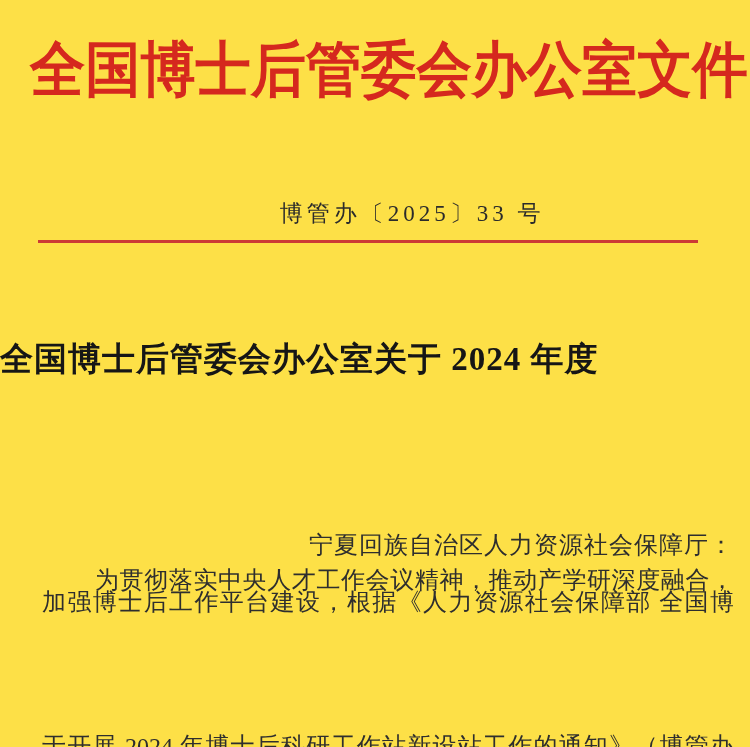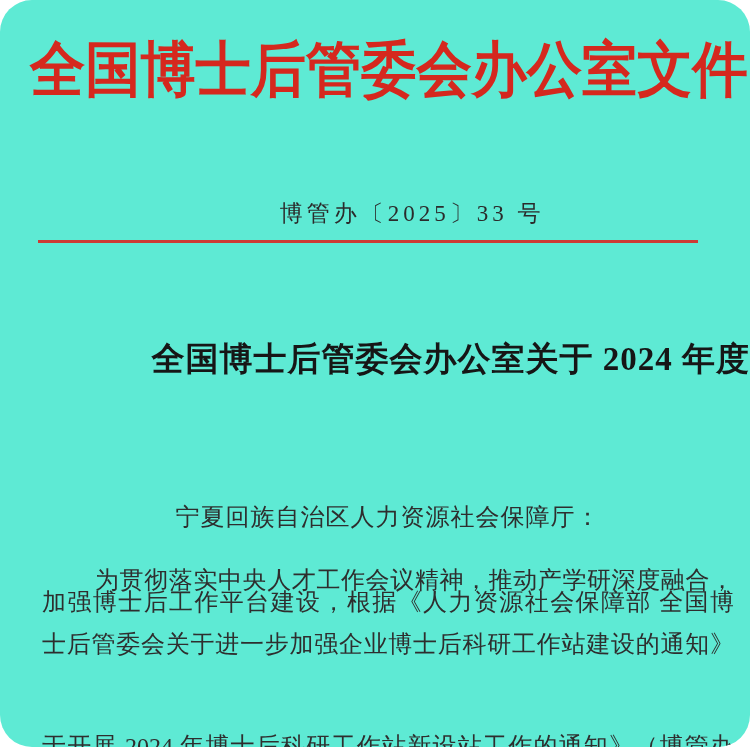--- a/index.html
+++ b/index.html
@@ -4,24 +4,23 @@
 <style>
   html, body {
     margin: 0;
     padding: 0;
     background: #ffffff;
   }
   .page {
     position: relative;
     width: 750px;
     height: 747px;
-    background: #5eead4;
+    background: #fde047;
     overflow: hidden;
     font-family: "Liberation Serif", "DejaVu Serif", serif;
-    border-radius: 32px;
   }
   
   .red-header {
     position: absolute;
     top: 36px;
     left: 0;
     width: 750px;
     text-align: center;
     font-size: 60px;
     font-weight: bold;
@@ -52,40 +51,40 @@
     width: 660px;
     height: 3px;
     background: #cc3b35;
   }
   
   .doc-title {
     position: absolute;
     top: 331px;
     left: 0;
     width: 750px;
-    text-align: right;
+    text-align: left;
     font-size: 33px;
     font-weight: bold;
     color: #161616;
     line-height: 56px;
     letter-spacing: 1px;
   }
   .title-line {
     white-space: nowrap;
   }
   
   .salutation {
     position: absolute;
-    top: 501px;
+    top: 529px;
     left: 42px;
     width: 692px;
     font-size: 24px;
     color: #2e2e2e;
     letter-spacing: 1px;
-    text-align: center;
+    text-align: right;
     white-space: nowrap;
   }
   
   .para-line {
     position: absolute;
     left: 42px;
     width: 692px;
     font-size: 24px;
     color: #2e2e2e;
     text-align: justify;
@@ -114,16 +113,15 @@
   <div class="red-divider"></div>
 
   <div class="doc-title">
     <div class="title-line">全国博士后管委会办公室关于 2024 年度</div>
   </div>
 
   <div class="salutation">宁夏回族自治区人力资源社会保障厅：</div>
 
   <div class="para-line indent pl-1">为贯彻落实中央人才工作会议精神，推动产学研深度融合，</div>
   <div class="para-line pl-2">加强博士后工作平台建设，根据《人力资源社会保障部 全国博</div>
-  <div class="para-line pl-3">士后管委会关于进一步加强企业博士后科研工作站建设的通知》</div>
   <div class="para-line pl-5">于开展 2024 年博士后科研工作站新设站工作的通知》（博管办</div>
 
 </div>
 
 </body></html>

